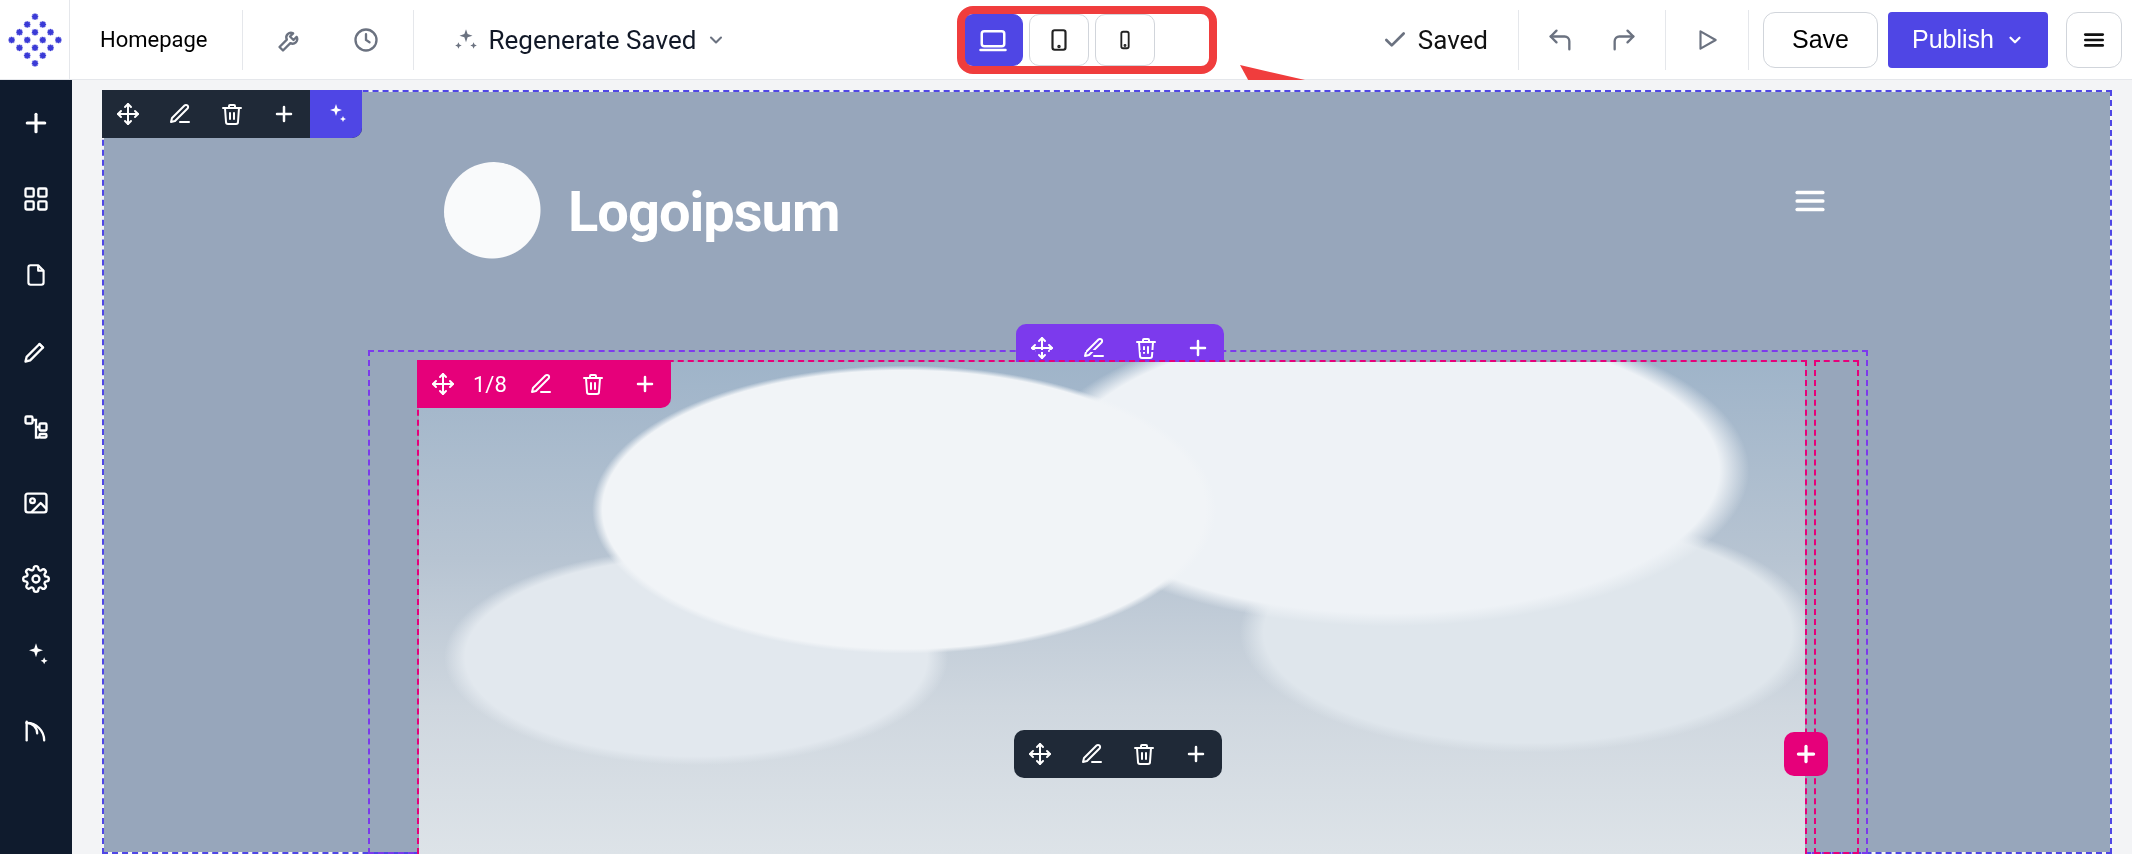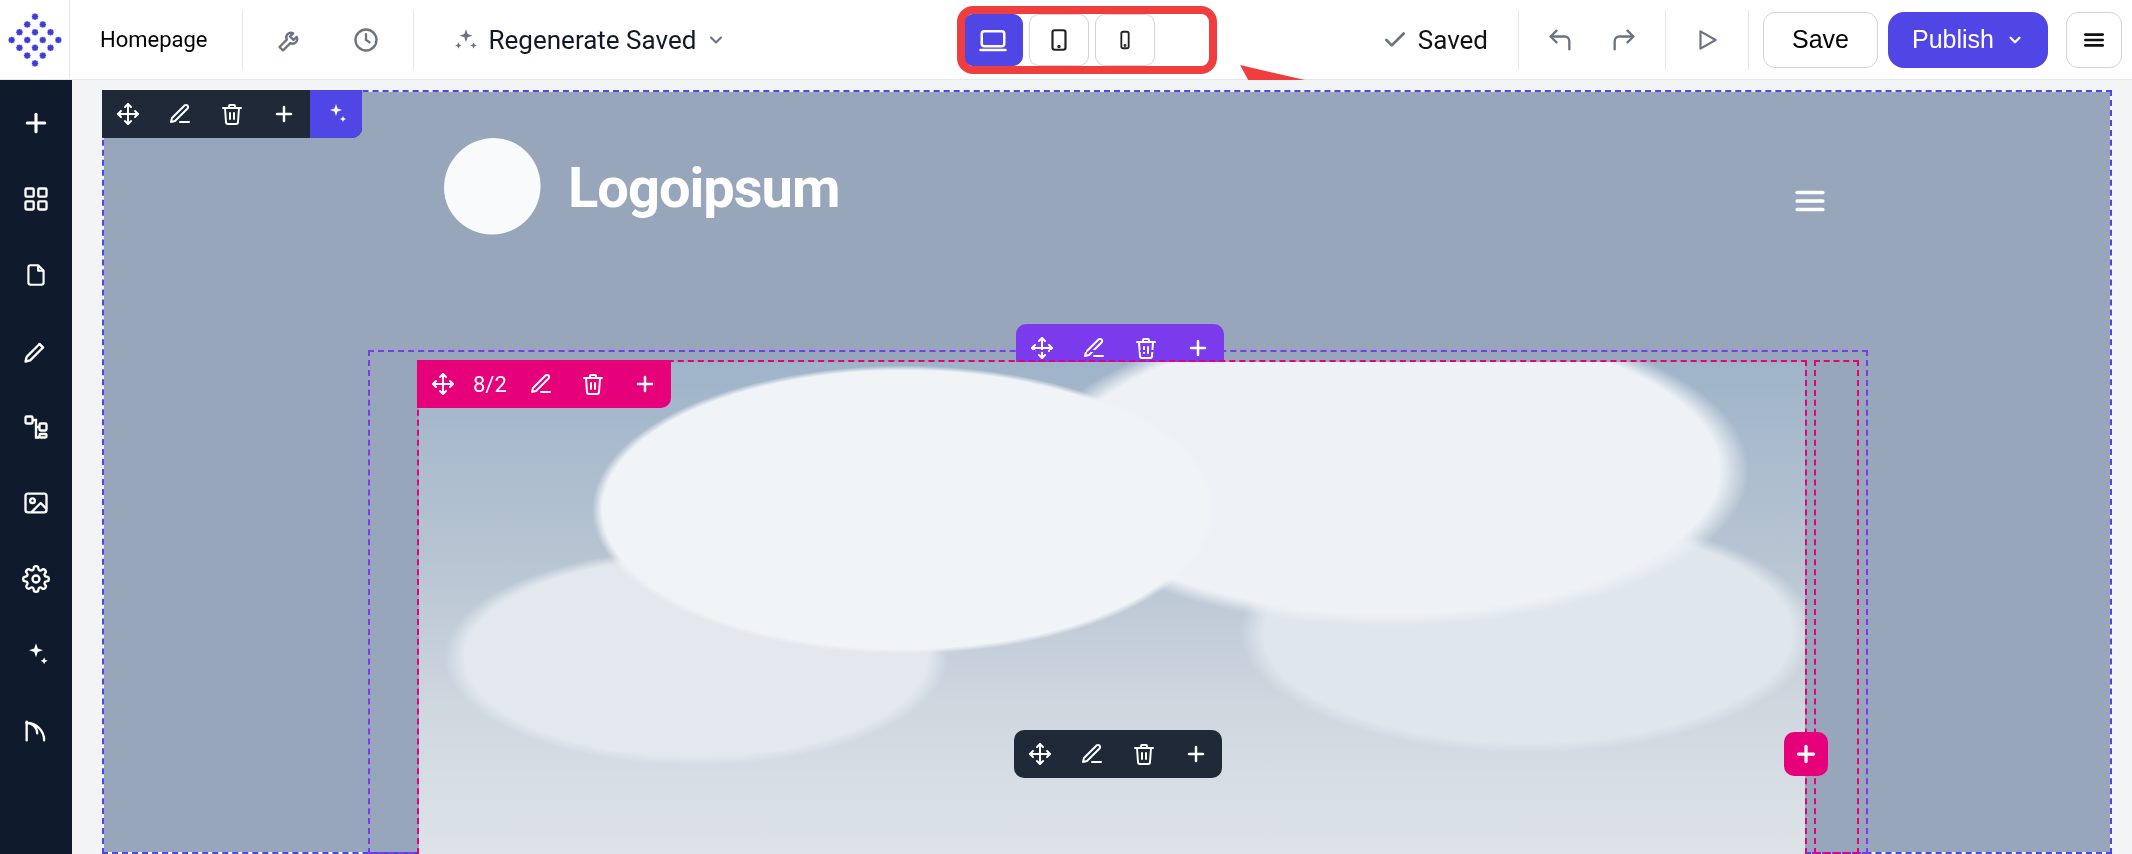--- a/index.html
+++ b/index.html
@@ -43,21 +43,21 @@
   .device-btn.active { background:#4f46e5; border-color:#4f46e5; }
   .device-btn.active svg { stroke:#fff; }
   .highlight-box {
     position:absolute; border:8px solid #f03d3d; border-radius:16px;
     pointer-events:none;
   }
   .saved { display:flex; align-items:center; gap:10px; font-size:26px; color:#111; padding:0 16px;}
   .saved .chk { color:#6b7280; }
   .icon-btn { width:54px; height:54px; display:flex; align-items:center; justify-content:center; color:#6b7280; cursor:pointer; border-radius:10px;}
   .save-btn { border:1px solid #d1d5db; border-radius:12px; padding:12px 28px; height:56px; font-size:25px; background:#fff; cursor:pointer;}
-  .publish-btn { background:#4f46e5; color:#fff; border:none; border-radius:16px; padding:4px 24px; height:56px; font-size:25px; display:flex; align-items:center; gap:12px; cursor:pointer;}
+  .publish-btn { background:#4f46e5; color:#fff; border:none; border-radius:4px; padding:4px 24px; height:56px; font-size:25px; display:flex; align-items:center; gap:12px; cursor:pointer;}
   .hamb-btn { border:1px solid #d1d5db; border-radius:12px; width:56px; height:56px; display:flex; align-items:center; justify-content:center; margin-left:8px; cursor:pointer;}
   
   .sidebar {
     position:absolute; top:80px; left:0; bottom:0; width:72px;
     background:#0f1b2d; display:flex; flex-direction:column; align-items:center;
     padding-top:26px; gap:42px;
   }
   .sb-icon { width:34px; height:34px; color:#fff; display:flex; align-items:center; justify-content:center; cursor:pointer;}
   
   .canvas-wrap {
@@ -306,21 +306,21 @@
         <path d="M4 5a15 15 0 0 1 15 15"></path>
       </svg>
   </div>
 </div>
 
 <div class="canvas-wrap">
 
   <div class="sel-outline" style="top:10px; left:30px; width:2010px; height:764px;"></div>
 
   <div class="hero-bg" style="top:12px; left:32px; width:2006px; height:760px;">
-    <div class="hero-logo" style="top:46px; left:340px;">
+    <div class="hero-logo" style="top:70px; left:340px;">
       <div class="circ"></div>
       <div class="txt">Logoipsum</div>
     </div>
     <div class="hero-menu" style="top:92px; right:280px;">
       <svg width="40" height="34" viewBox="0 0 24 24" fill="none" stroke="#fff" stroke-width="2.6" stroke-linecap="round">
           <line x1="3" y1="6" x2="21" y2="6"></line>
           <line x1="3" y1="12" x2="21" y2="12"></line>
           <line x1="3" y1="18" x2="21" y2="18"></line>
         </svg>
     </div>
@@ -408,21 +408,21 @@
     <div class="et-cell">
         <svg width="24" height="24" viewBox="0 0 24 24" fill="none" stroke="#fff" stroke-width="2" stroke-linecap="round" stroke-linejoin="round">
           <polyline points="5 9 2 12 5 15"></polyline>
           <polyline points="9 5 12 2 15 5"></polyline>
           <polyline points="15 19 12 22 9 19"></polyline>
           <polyline points="19 9 22 12 19 15"></polyline>
           <line x1="2" y1="12" x2="22" y2="12"></line>
           <line x1="12" y1="2" x2="12" y2="22"></line>
         </svg>
       </div>
-    <span class="et-label">8/2</span>
+    <span class="et-label">1/8</span>
     <div class="et-cell">
         <svg width="24" height="24" viewBox="0 0 24 24" fill="none" stroke="#fff" stroke-width="2" stroke-linecap="round" stroke-linejoin="round">
           <path d="M12 20h9"></path>
           <path d="M16.5 3.5a2.12 2.12 0 1 1 3 3L7 19l-4 1 1-4z"></path>
         </svg>
       </div>
     <div class="et-cell">
         <svg width="24" height="24" viewBox="0 0 24 24" fill="none" stroke="#fff" stroke-width="2" stroke-linecap="round" stroke-linejoin="round">
           <polyline points="3 6 5 6 21 6"></polyline>
           <path d="M19 6l-1 14a2 2 0 0 1-2 2H8a2 2 0 0 1-2-2L5 6"></path>

